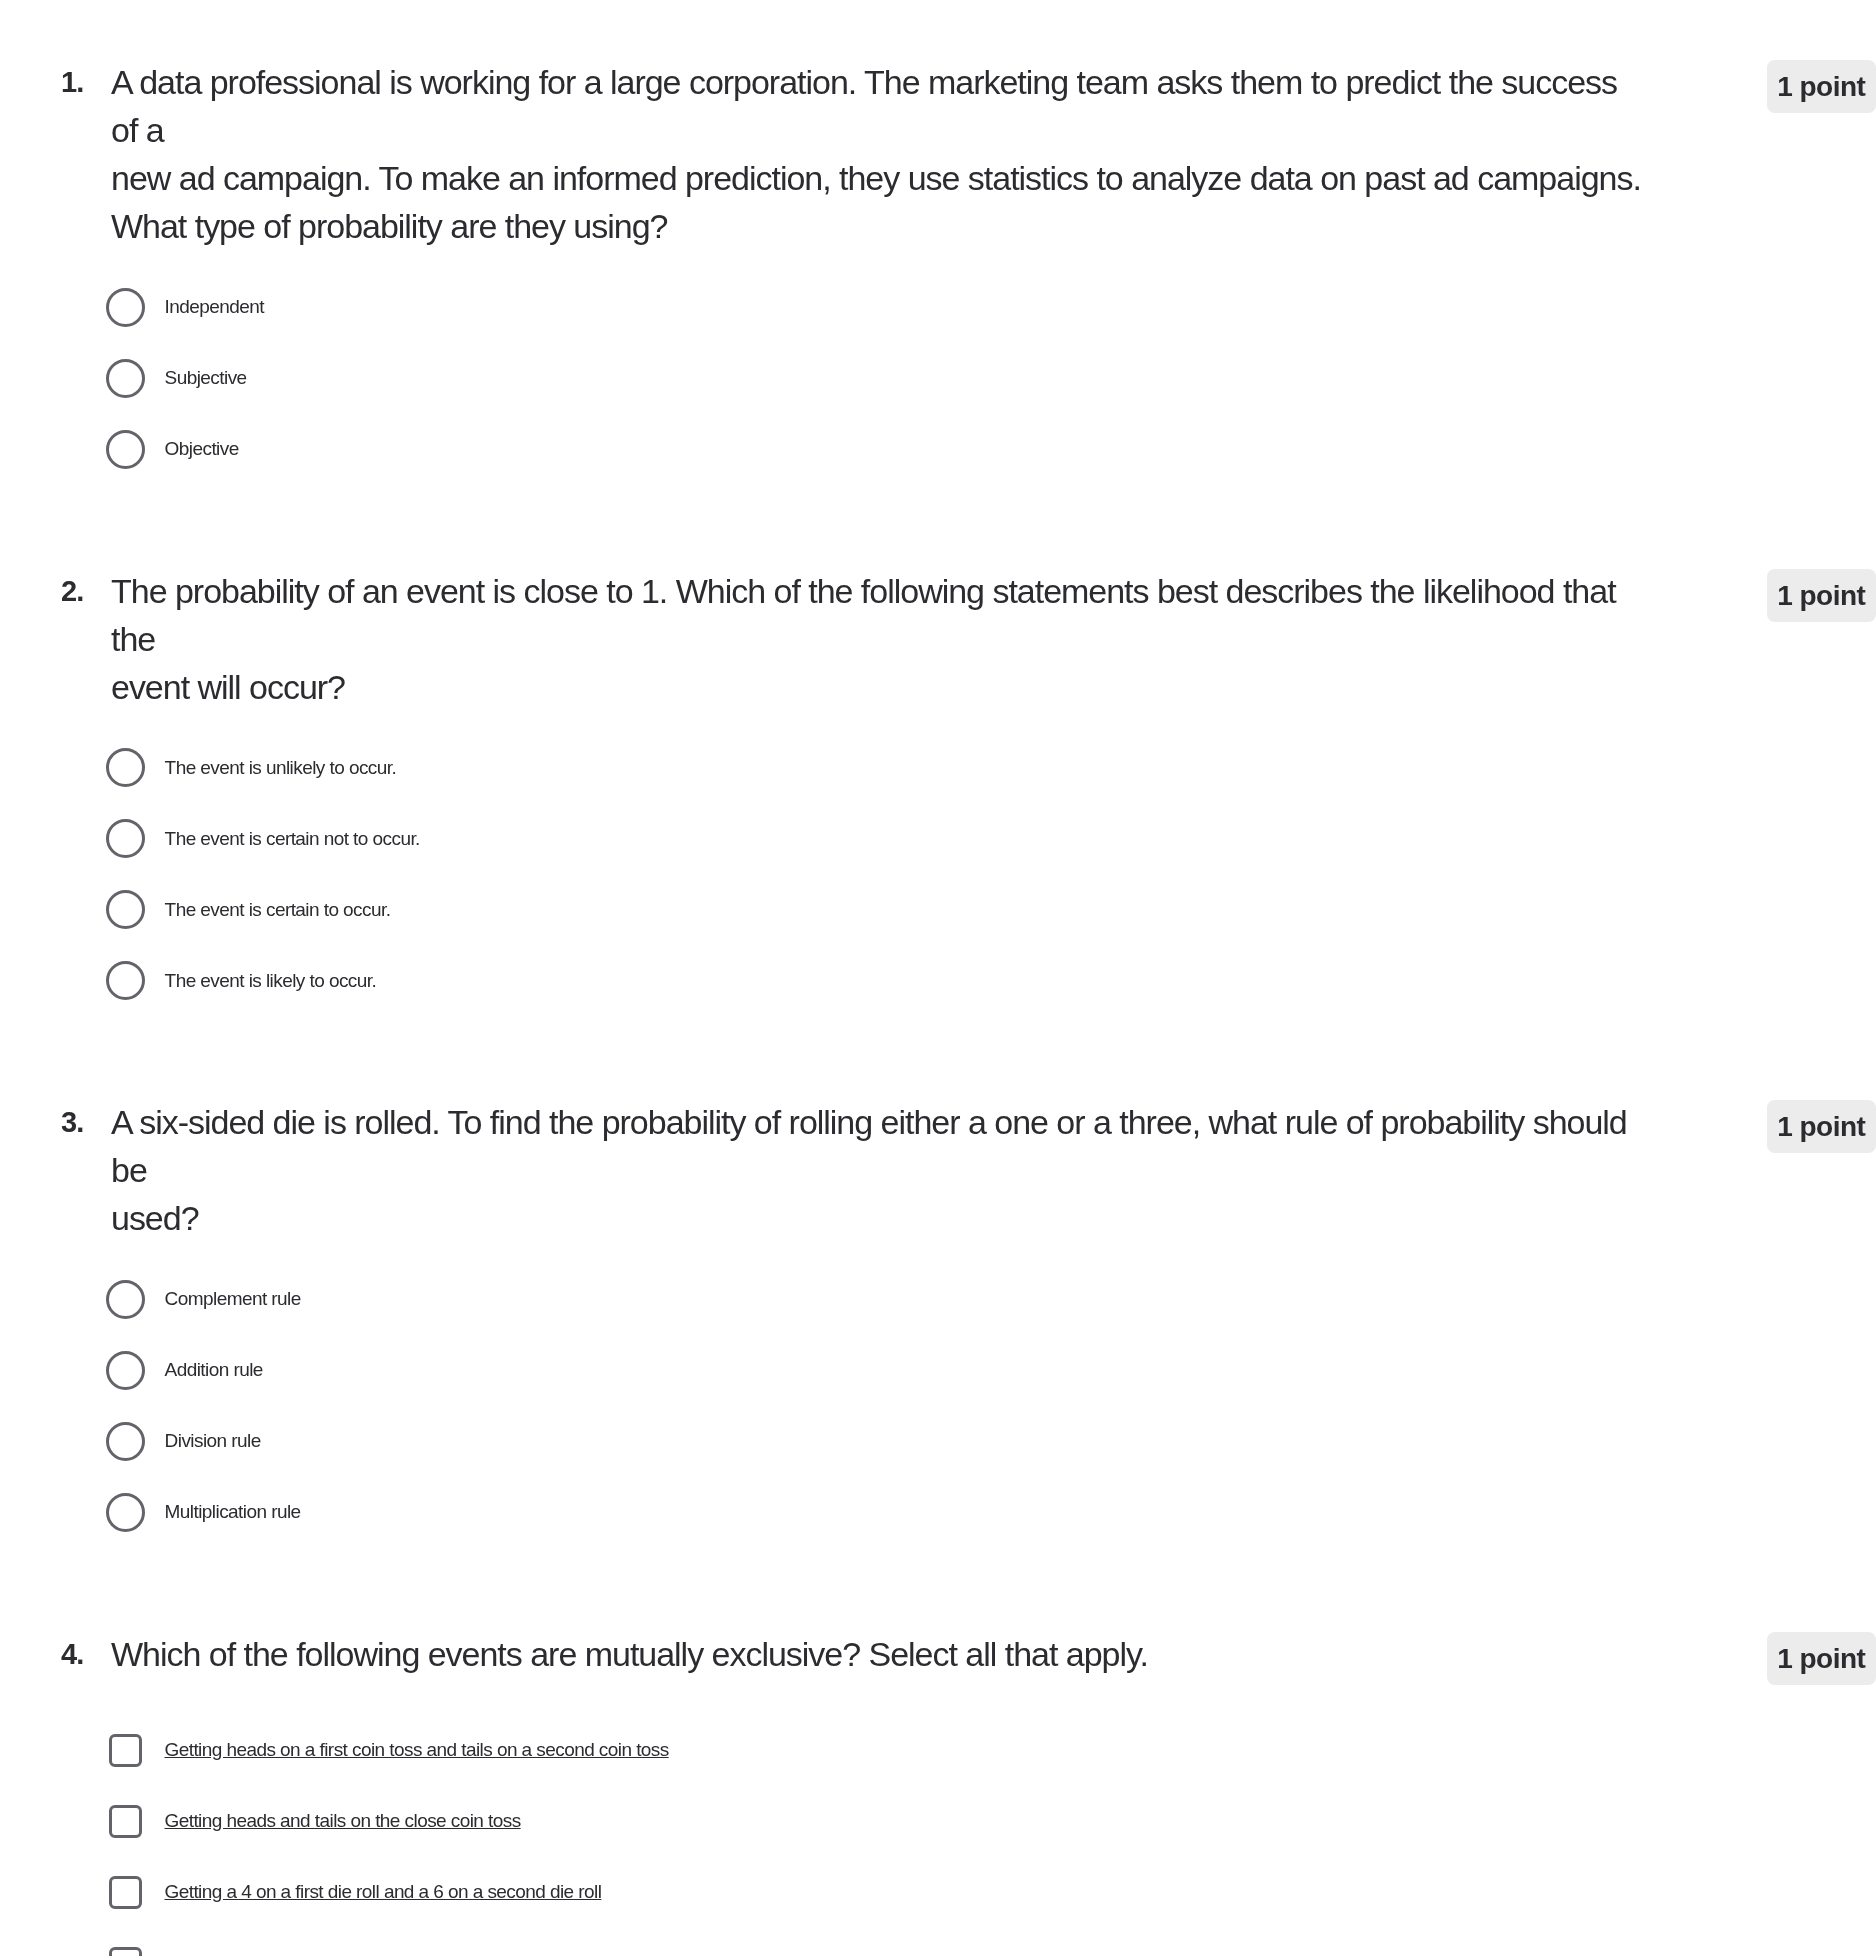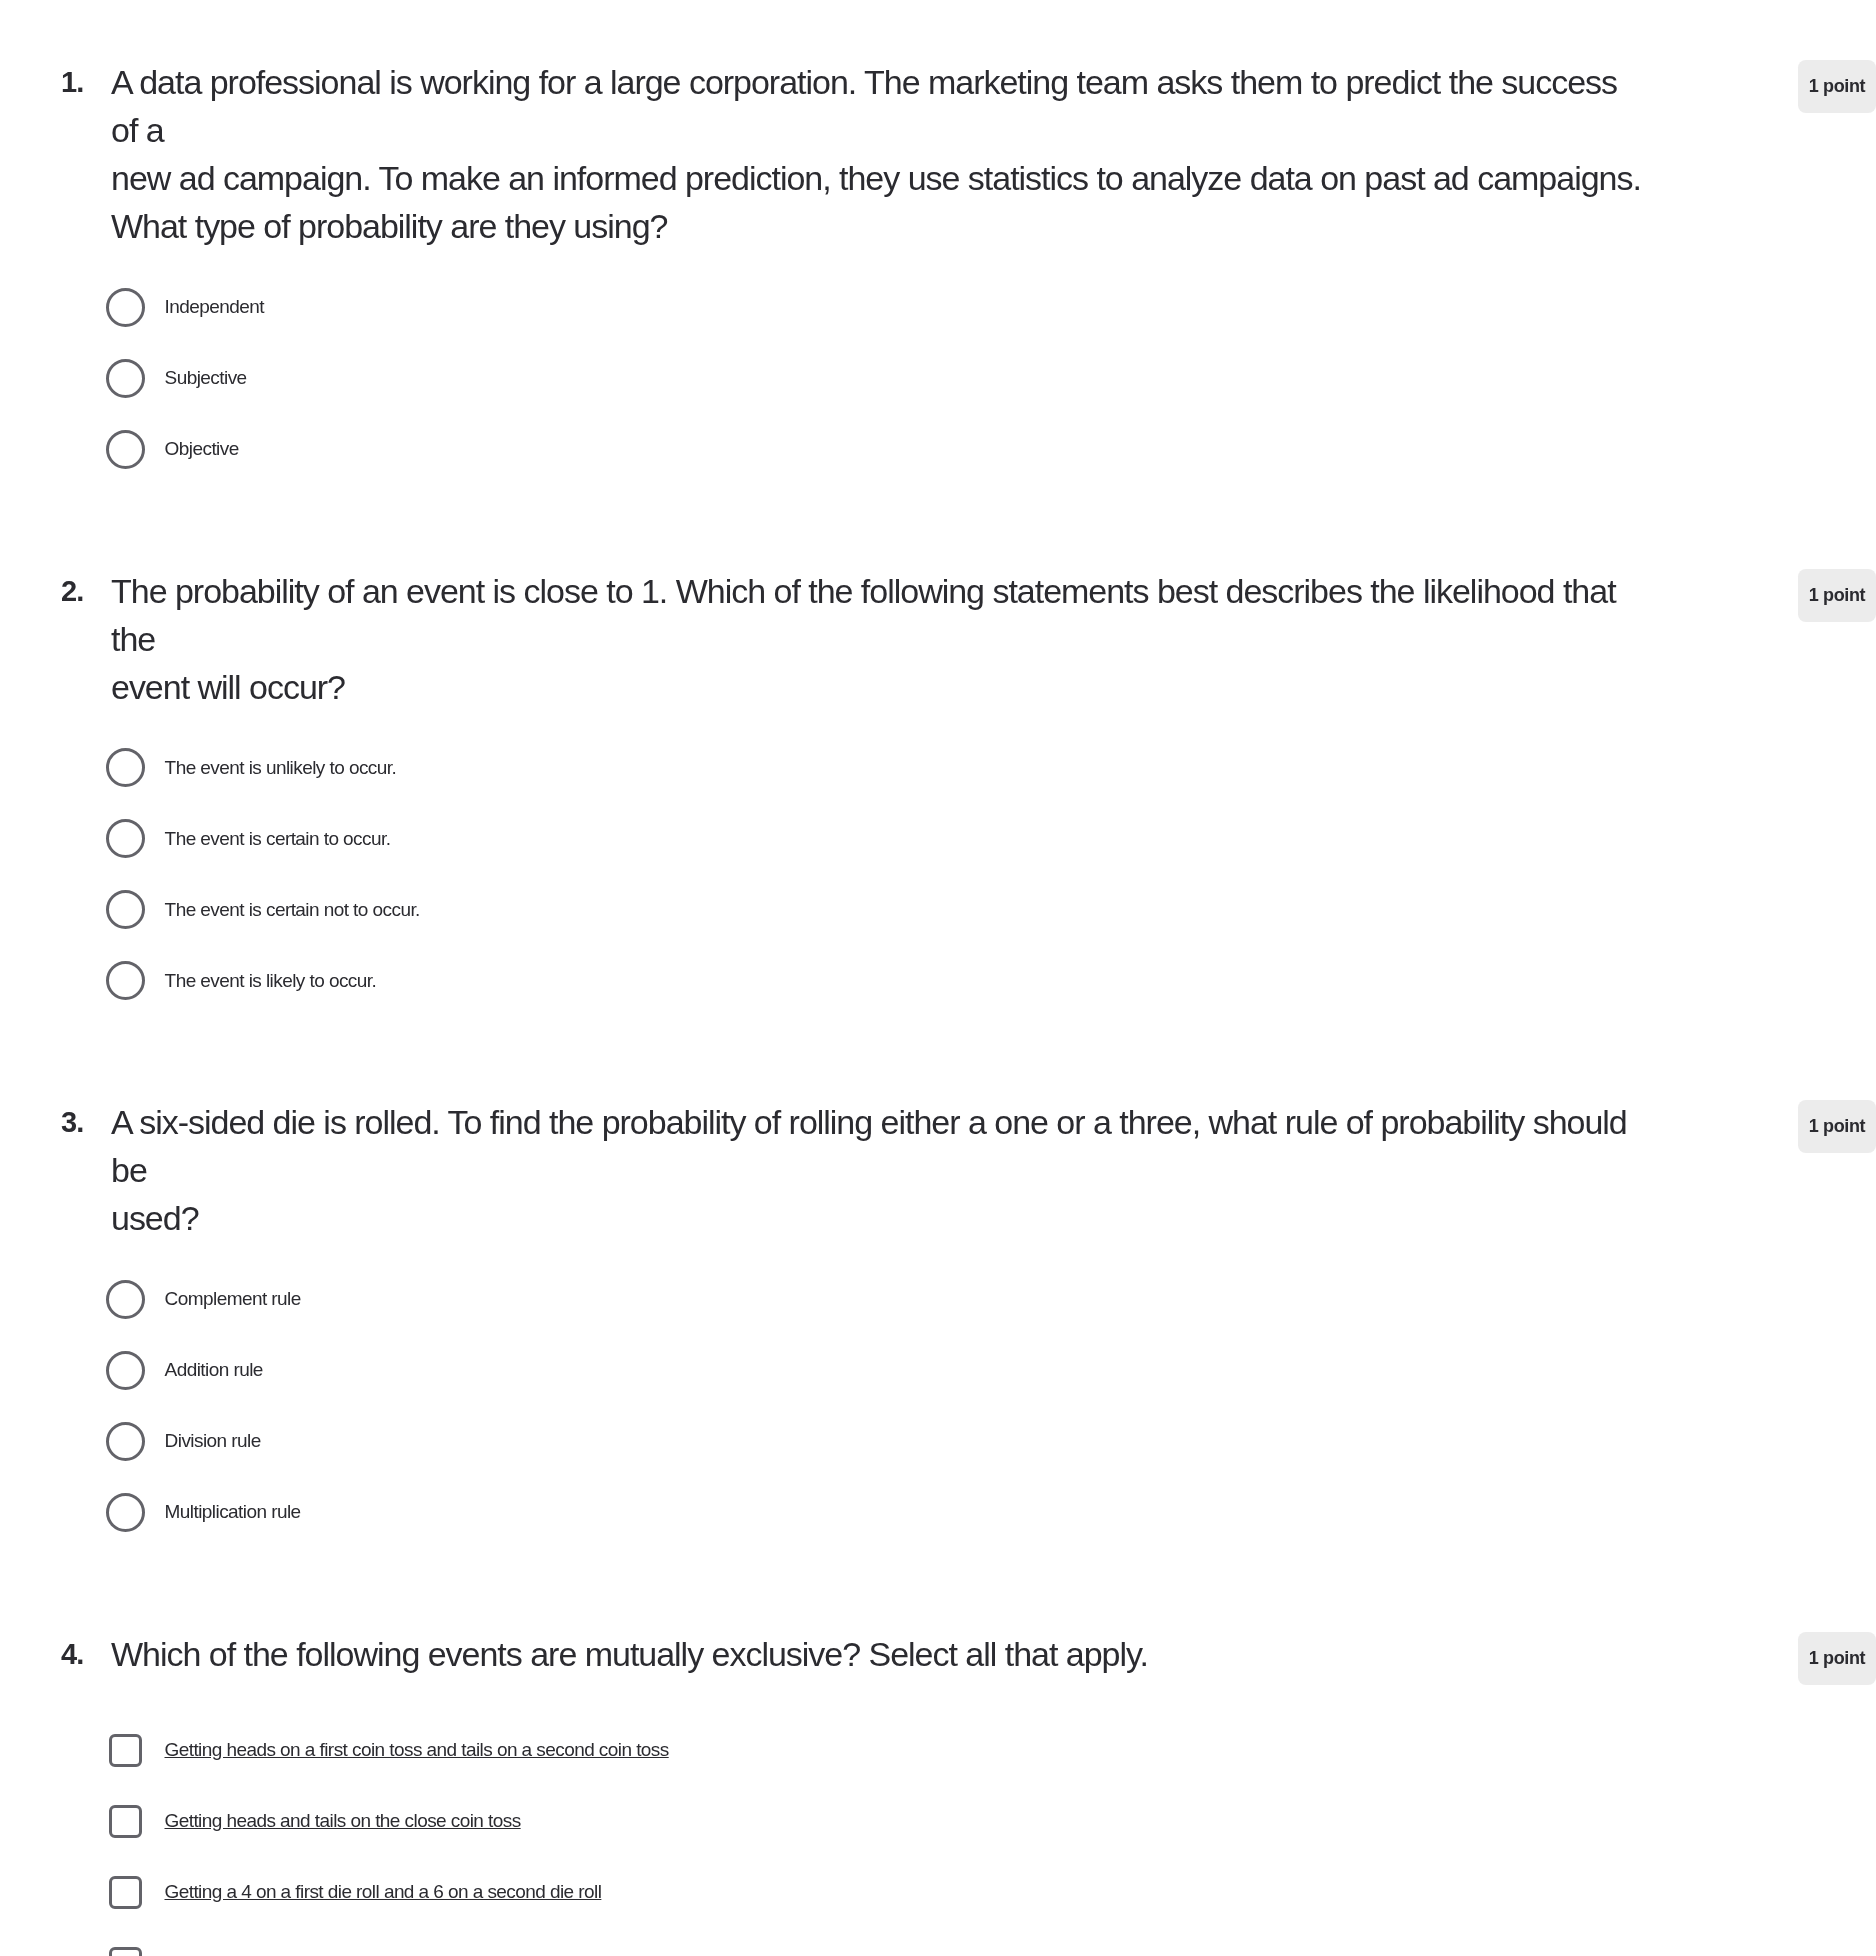--- a/index.html
+++ b/index.html
@@ -51,21 +51,21 @@
   .q-points {
     position: absolute;
     right: 0;
     top: 2px;
     height: 53px;
     line-height: 53px;
     padding: 0 10.8px;
     background: #ececec;
     border-radius: 7.8px;
     font-weight: bold;
-    font-size: 18px;
+    font-size: 28px;
     letter-spacing: -0.02em;
     color: #2b2b30;
     white-space: nowrap;
   }
 
   .q-options { margin-top: 21.6px; }
   .q-options.checkbox-group { margin-top: 37px; text-decoration: underline; }
 
   .opt-row {
     display: flex;
@@ -141,26 +141,26 @@
       <span class="q-points">1 point</span>
     </div>
     <div class="q-options">
   <div class="opt-row">
     <span class="ctrl radio"></span>
     <span class="opt-label">The event is unlikely to occur.</span>
   </div>
 
   <div class="opt-row">
     <span class="ctrl radio"></span>
+    <span class="opt-label">The event is certain not to occur.</span>
+  </div>
+
+  <div class="opt-row">
+    <span class="ctrl radio"></span>
     <span class="opt-label">The event is certain to occur.</span>
-  </div>
-
-  <div class="opt-row">
-    <span class="ctrl radio"></span>
-    <span class="opt-label">The event is certain not to occur.</span>
   </div>
 
   <div class="opt-row">
     <span class="ctrl radio"></span>
     <span class="opt-label">The event is likely to occur.</span>
   </div>
 </div>
   </section>
 
   <section class="question">

